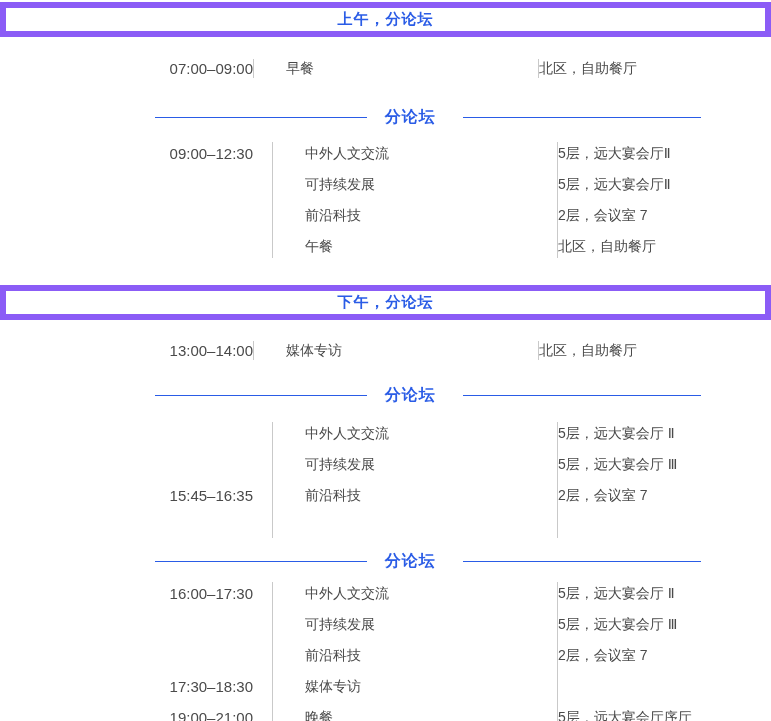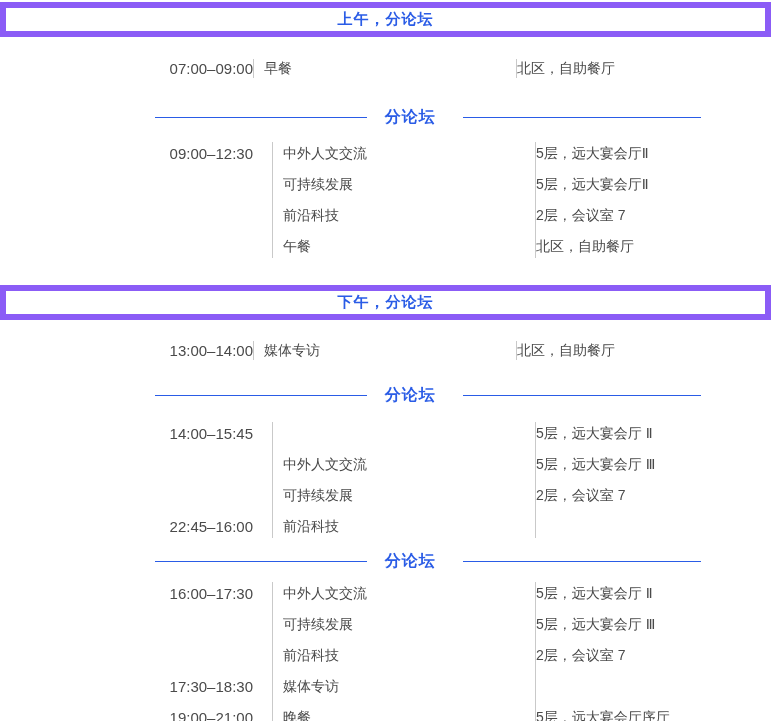--- a/index.html
+++ b/index.html
@@ -30,21 +30,21 @@
   .divider .dline.right{flex-grow:233;}
   .divider .divider-label{
     color:#2a5ce6;font-weight:bold;font-size:16px;
     margin-left:18px;margin-right:27px;white-space:nowrap;letter-spacing:1px;
   }
 
   
   .block{display:flex;align-items:stretch;padding-left:31px;}
   .col{display:flex;flex-direction:column;}
   .col-times{width:222px;}
-  .col-events{width:252px;margin-left:10px;justify-content:flex-end;}
+  .col-events{width:252px;margin-left:32px;}
   .col-locs{flex:1;margin-left:0;}
   .vbar{width:1px;background:#c9c9c9;align-self:stretch;margin:4px 0;}
   .vbar.first{margin-left:19px;}
   .block.single .vbar{margin:6px 0;}
   .cell{
     height:31px;display:flex;align-items:center;
     font-size:14px;color:#4a4a4a;white-space:nowrap;
   }
   .time-cell{justify-content:flex-end;font-size:15px;color:#4a4a4a;}
 
@@ -122,24 +122,23 @@
         <div class="cell location-cell">北区，自助餐厅</div>
       </div>
   </div>
     <div class="divider sec-6">
     <span class="dline left"></span>
     <span class="divider-label">分论坛</span>
     <span class="dline right"></span>
   </div>
     <div class="block sec-7">
     <div class="col col-times">
-        <div class="cell time-cell">14:00–15:45</div>
         <div class="cell time-cell"></div>
         <div class="cell time-cell"></div>
-        <div class="cell time-cell">22:45–16:00</div>
+        <div class="cell time-cell">15:45–16:35</div>
       </div>
     <div class="vbar first"></div>
     <div class="col col-events">
         <div class="cell event-cell">中外人文交流</div>
         <div class="cell event-cell">可持续发展</div>
         <div class="cell event-cell">前沿科技</div>
       </div>
     <div class="vbar"></div>
     <div class="col col-locs">
         <div class="cell location-cell">5层，远大宴会厅 Ⅱ</div>

